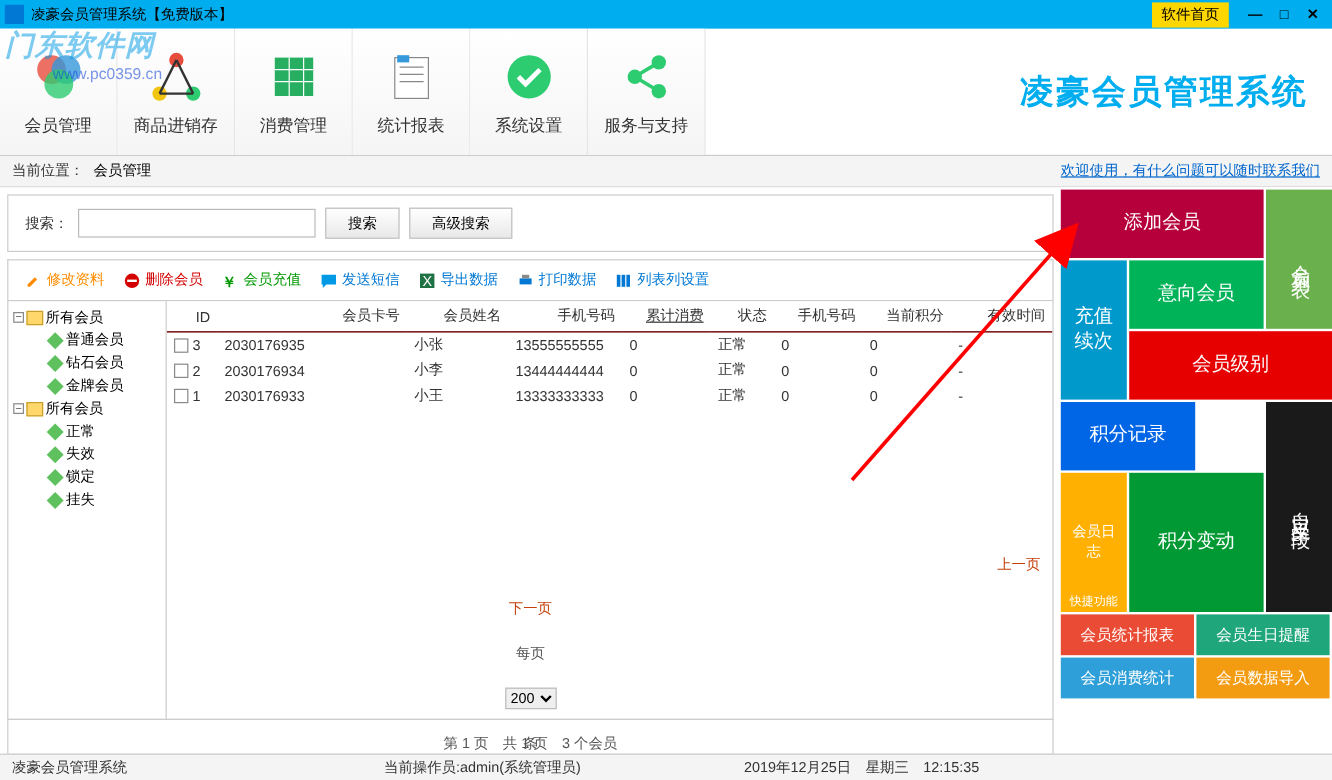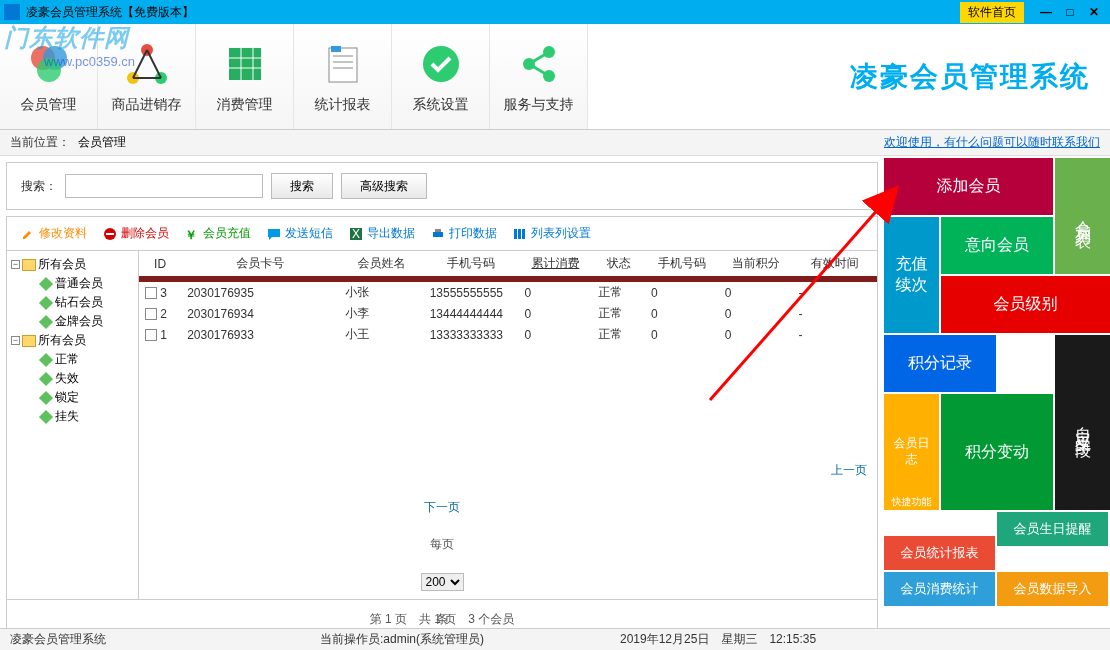--- a/index.html
+++ b/index.html
@@ -58,27 +58,27 @@
 .tree .node { display: flex; align-items: center; gap: 2px; padding: 1px 0; cursor: pointer; white-space: nowrap; }
 .tree .toggle { width: 9px; height: 9px; border: 1px solid #888; display: inline-flex; align-items: center; justify-content: center; font-size: 9px; line-height: 1; color: #555; }
 .tree .spacer { display: inline-block; width: 12px; }
 .tree .folder-icon { width: 14px; height: 12px; background: #ffd76b; border: 1px solid #c8a030; }
 .tree .leaf-icon { width: 10px; height: 10px; background: #5ec15e; transform: rotate(45deg); margin: 0 2px; }
 .tree .children { margin-left: 14px; }
 
 .tablewrap { flex: 1; display: flex; flex-direction: column; min-width: 0; }
 .table-scroll { flex: 1; overflow: auto; }
 table.data { width: 100%; border-collapse: collapse; }
-table.data th { text-align: center; font-weight: normal; padding: 4px 6px; background: #fff; border-bottom: 6px solid #7f1d1d; color: #333; }
+table.data th { text-align: right; font-weight: normal; padding: 4px 6px; background: #fff; border-bottom: 1px solid #7f1d1d; color: #333; }
 table.data td { padding: 2px 6px; color: #333; }
 table.data .chk { width: 12px; height: 12px; border: 1px solid #888; display: inline-block; vertical-align: middle; }
 
 
 .pager { border: 1px solid #ccc; border-top: 1px solid #ccc; margin-top: -1px; height: 30px; display: flex; align-items: center; padding: 0 10px; gap: 20px; justify-content: flex-end; color: #555; position: relative; flex-direction: column; }
-.pager .plink { color: #0369a1; cursor: pointer; }
+.pager .plink { color: #c2410c; cursor: pointer; }
 .pager select { height: 32px; border: 1px solid #bbb; }
 .pager .pager-center { position: absolute; left: 50%; transform: translateX(-50%); }
 
 
 .tiles { display: grid; grid-template-columns: repeat(4, 55px); grid-auto-rows: 57px; gap: 2px; }
 .tile { display: flex; align-items: center; justify-content: center; color: #fff; font-size: 16px; text-align: center; cursor: pointer; line-height: 1.3; padding: 4px; }
 .t-add { grid-column: 1 / 4; grid-row: 1 / 2; background: #b5003c; font-size: 16px; }
 .t-list { grid-column: 4 / 5; grid-row: 1 / 3; background: #6ab04c; writing-mode: vertical-rl; letter-spacing: 4px; }
 .t-intent { grid-column: 2 / 4; grid-row: 2 / 3; background: #00b359; }
 .t-recharge { grid-column: 1 / 2; grid-row: 2 / 4; background: #0099cc; }
@@ -418,21 +418,21 @@
       <div class="tile t-intent">意向会员</div>
       <div class="tile t-points">积分记录</div>
       <div class="tile t-custom">自定义字段</div>
       <div class="tile t-log">
           <span>会员日志</span>
           <span class="sub">快捷功能</span>
         </div>
       <div class="tile t-change">积分变动</div>
     </div>
     <div class="tiles2">
-      <div class="tile2" id="ts1" style="background: rgb(233, 75, 53); margin-top: 24px;">会员统计报表</div>
+      <div class="tile2" id="ts1" style="background: rgb(233, 75, 53);">会员统计报表</div>
       <div class="tile2" id="ts2" style="background: rgb(31, 166, 122);">会员生日提醒</div>
       <div class="tile2" id="ts3" style="background: rgb(46, 159, 216);">会员消费统计</div>
       <div class="tile2" id="ts4" style="background: rgb(243, 156, 18);">会员数据导入</div>
     </div>
   </div>
 </div>
 
 <svg class="arrow-overlay" style="left:700px; top:180px;" width="210" height="230">
   <defs>
       <marker id="ah" markerWidth="12" markerHeight="12" refX="10" refY="6" orient="auto">

